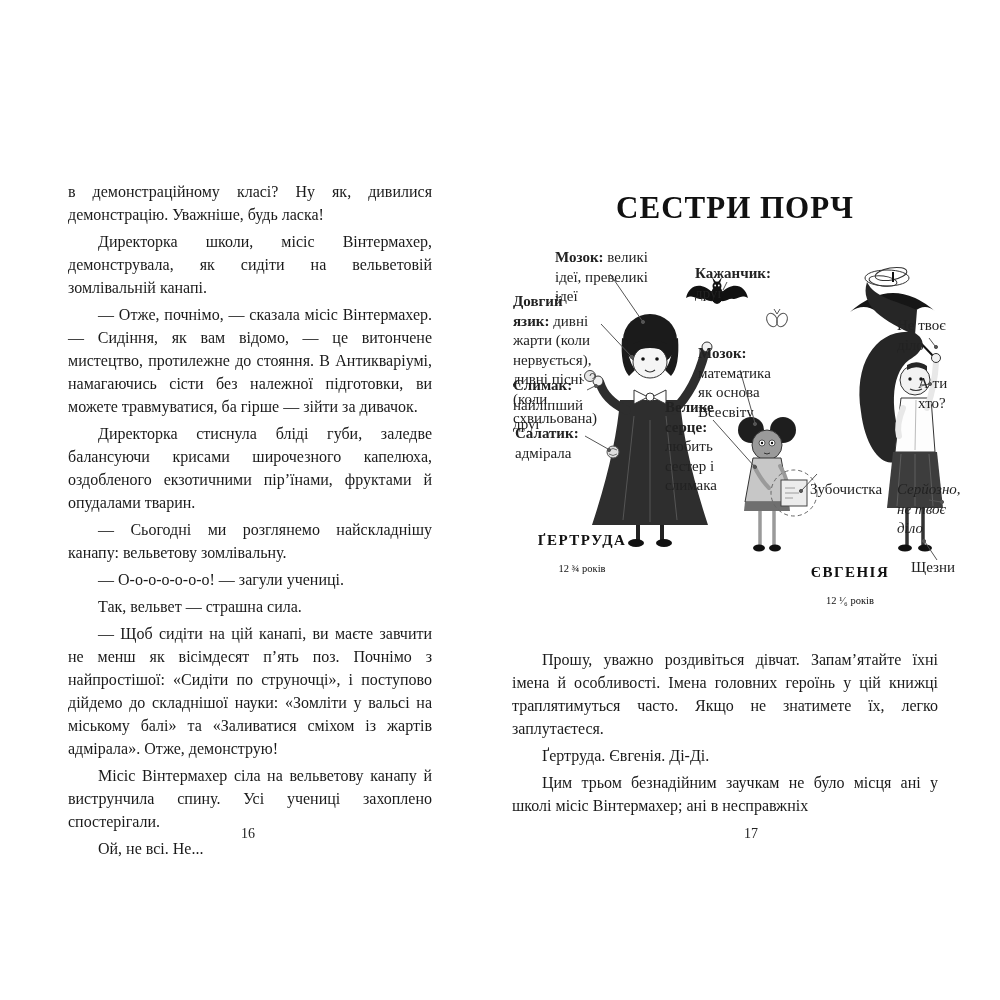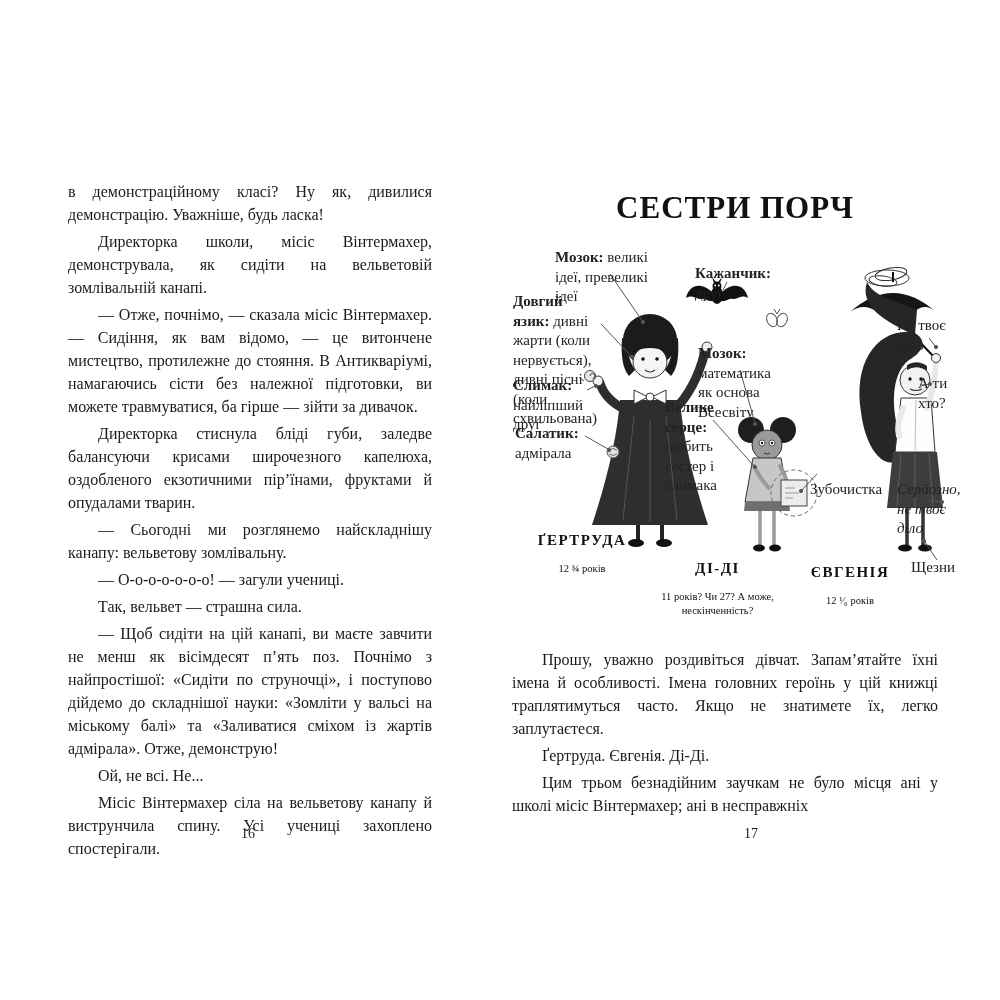--- a/index.html
+++ b/index.html
@@ -39,22 +39,22 @@
 
 <div class="left-col">
   <p class="no-indent">в демонстраційному класі? Ну як, дивилися демонстрацію. Уважніше, будь ласка!</p>
   <p>Директорка школи, місіс Вінтермахер, демонструвала, як сидіти на вельветовій зомлівальній канапі.</p>
   <p>— Отже, почнімо, — сказала місіс Вінтермахер. — Сидіння, як вам відомо, — це витончене мистецтво, протилежне до стояння. В Антикваріумі, намагаючись сісти без належної підготовки, ви можете травмуватися, ба гірше — зійти за дивачок.</p>
   <p>Директорка стиснула бліді губи, заледве балансуючи крисами широчезного капелюха, оздобленого екзотичними пір’їнами, фруктами й опудалами тварин.</p>
   <p>— Сьогодні ми розглянемо найскладнішу канапу: вельветову зомлівальну.</p>
   <p>— О-о-о-о-о-о-о! — загули учениці.</p>
   <p>Так, вельвет — страшна сила.</p>
   <p>— Щоб сидіти на цій канапі, ви маєте завчити не менш як вісімдесят п’ять поз. Почнімо з найпростішої: «Сидіти по струночці», і поступово дійдемо до складнішої науки: «Зомліти у вальсі на міському балі» та «Заливатися сміхом із жартів адмірала». Отже, демонструю!</p>
+  <p>Місіс Вінтермахер сіла на вельветову канапу й виструнчила спину. Усі учениці захоплено спостерігали.</p>
   <p>Ой, не всі. Не...</p>
-  <p>Місіс Вінтермахер сіла на вельветову канапу й виструнчила спину. Усі учениці захоплено спостерігали.</p>
 </div>
 <div class="pagenum pn-left">16</div>
 
 <div class="right-title">СЕСТРИ ПОРЧ</div>
 
 <div class="illus">
   <svg viewBox="0 0 460 385" width="460" height="385">
 
     <g transform="translate(145,0)">
       <path d="M -30,160 Q -34,212 -58,285 L 58,285 Q 34,212 30,160 Z" fill="#2e2e2e"></path>
@@ -239,24 +239,20 @@
     <span>Серйозно, не твоє діло</span>
   </div>
   <div class="lbl" style="left:406px;top:318px;width:52px;">
     <span>Щезни</span>
   </div>
 
   <div class="char" style="left:28px;top:292px;width:98px;">
     <div class="nm">ҐЕРТРУДА</div>
     <div class="age">12 ¾ років</div>
   </div>
-  <div class="char" style="left:150px;top:320px;width:125px;">
-    <div class="nm">ДІ-ДІ</div>
-    <div class="age">11 років? Чи 27? А може, нескінченність?</div>
-  </div>
   <div class="char" style="left:300px;top:324px;width:90px;">
     <div class="nm">ЄВГЕНІЯ</div>
     <div class="age">12 ¹⁄₆ років</div>
   </div>
 </div>
 
 <div class="right-col">
   <p>Прошу, уважно роздивіться дівчат. Запам’ятайте їхні імена й особливості. Імена головних героїнь у цій книжці траплятимуться часто. Якщо не знатимете їх, легко заплутаєтеся.</p>
   <p>Ґертруда. Євгенія. Ді-Ді.</p>
   <p>Цим трьом безнадійним заучкам не було місця ані у школі місіс Вінтермахер; ані в несправжніх</p>

